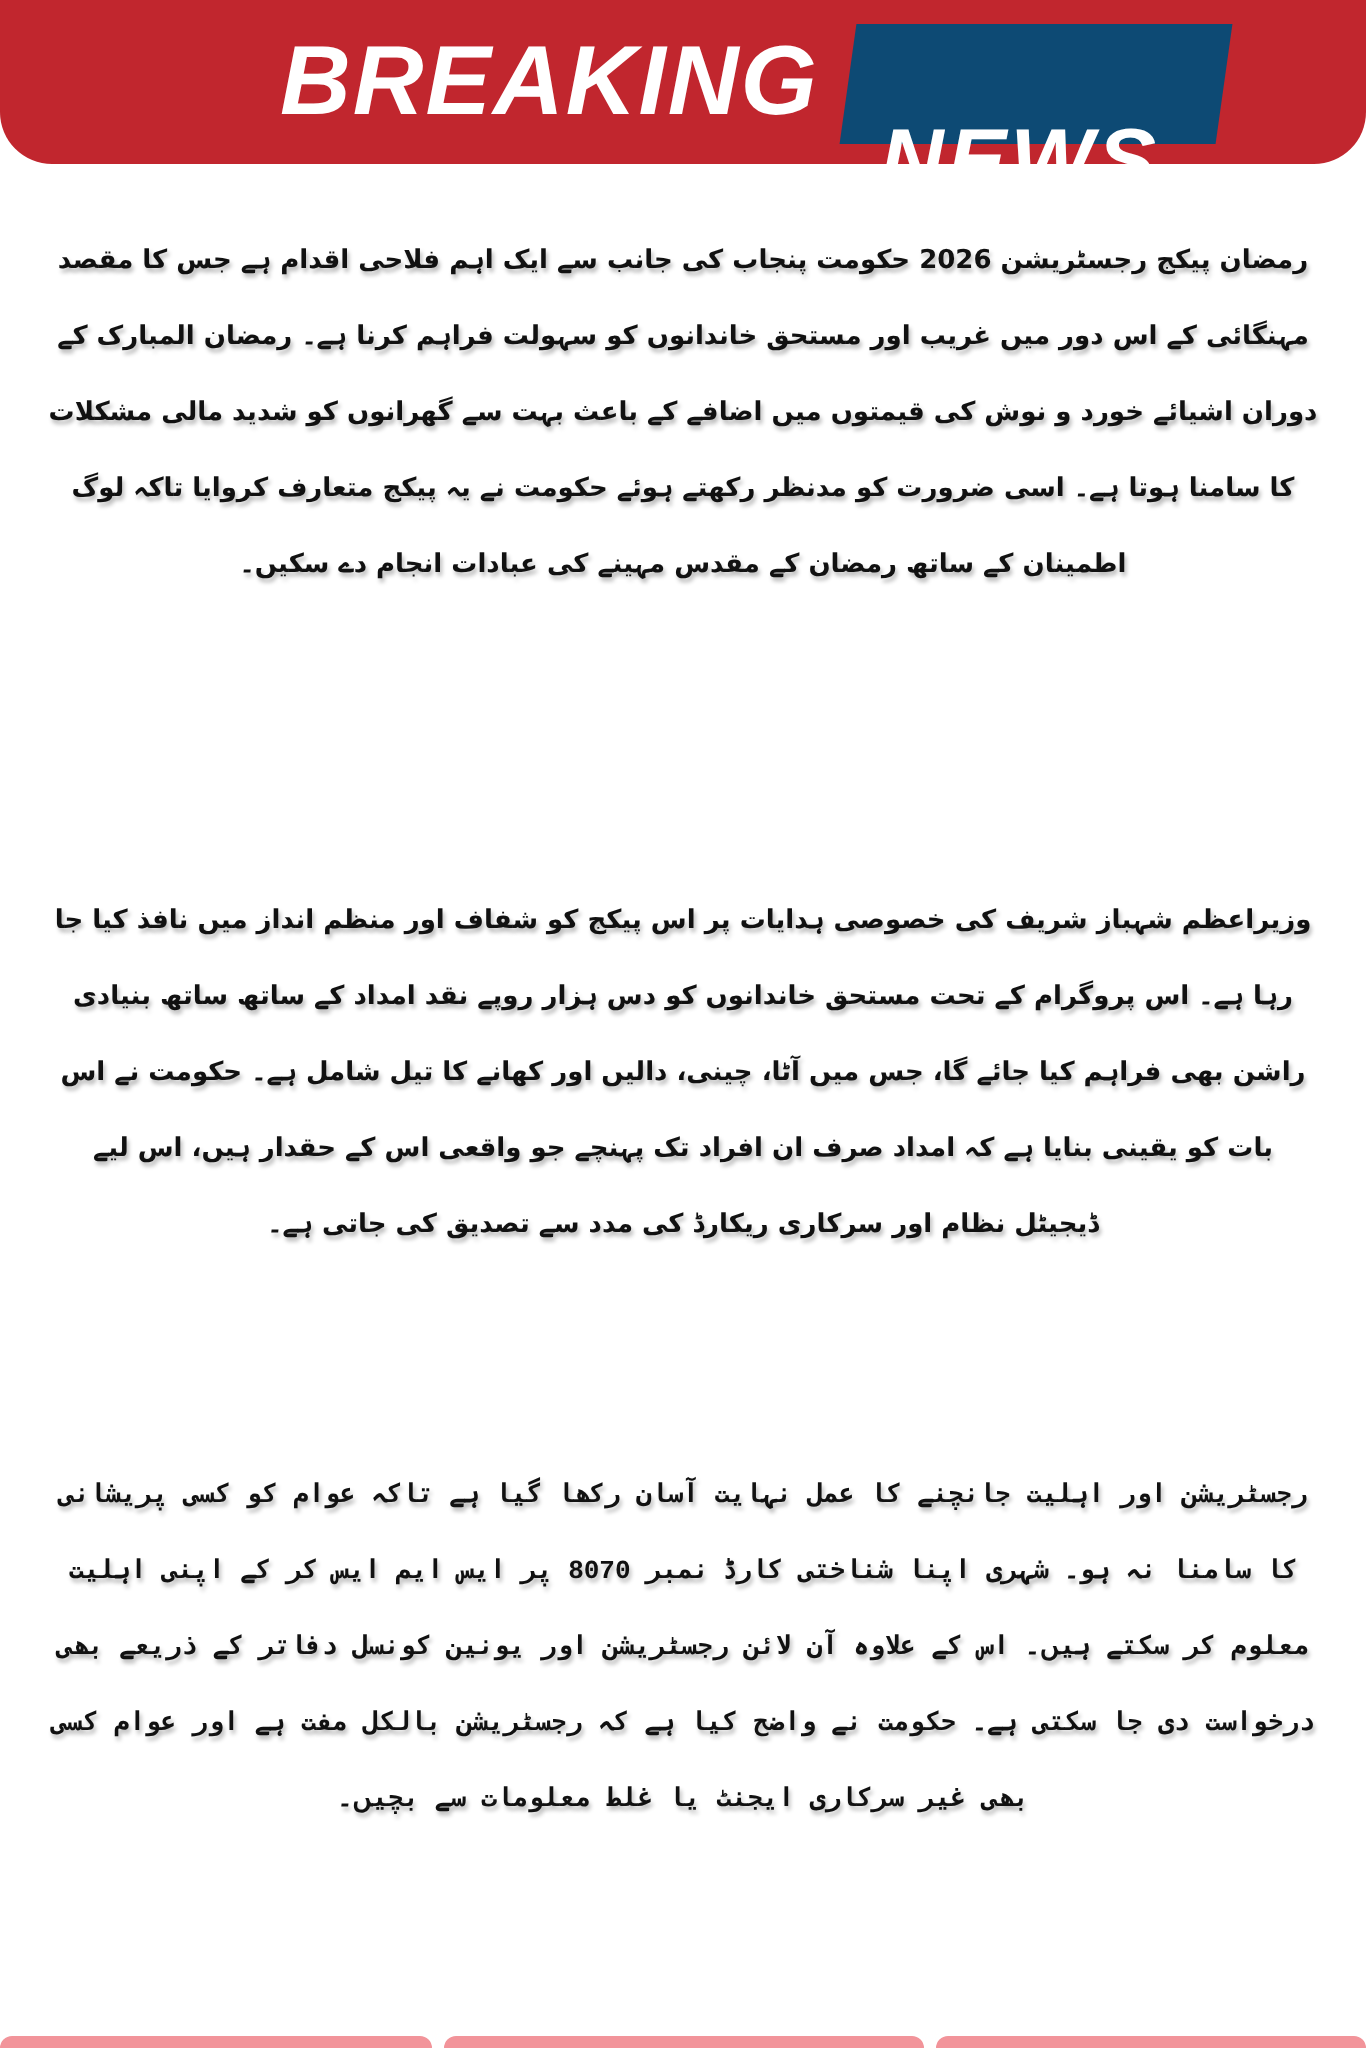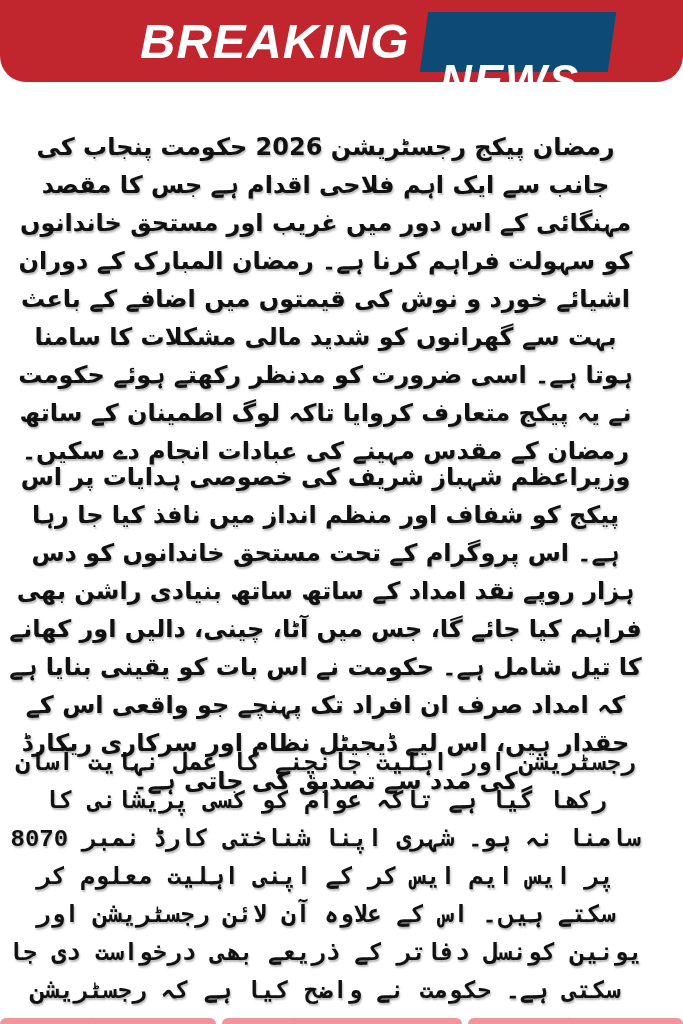--- a/index.html
+++ b/index.html
@@ -62,25 +62,25 @@
       position: absolute;
       left: 24px;
       top: 112px;
       width: 635px;
       direction: rtl;
       text-align: center;
       color: #111111;
     }
     .para {
       font-family: "DejaVu Sans", sans-serif;
-      font-size: 24px;
+      font-size: 13px;
       line-height: 38px;
       font-weight: bold;
       text-shadow: 1px 2px 2px rgba(0,0,0,0.28);
-      margin: 16px;
+      margin: 0;
     }
     .p1 { position: absolute; top: 0; width: 635px; }
     .p2 { position: absolute; top: 330px; width: 635px; }
     .p3 { position: absolute; top: 617px; width: 635px; font-family: Liberation Mono, monospace; }
     .footer-tabs {
       position: absolute;
       left: 0;
       top: 1018px;
       width: 683px;
       height: 6px;

